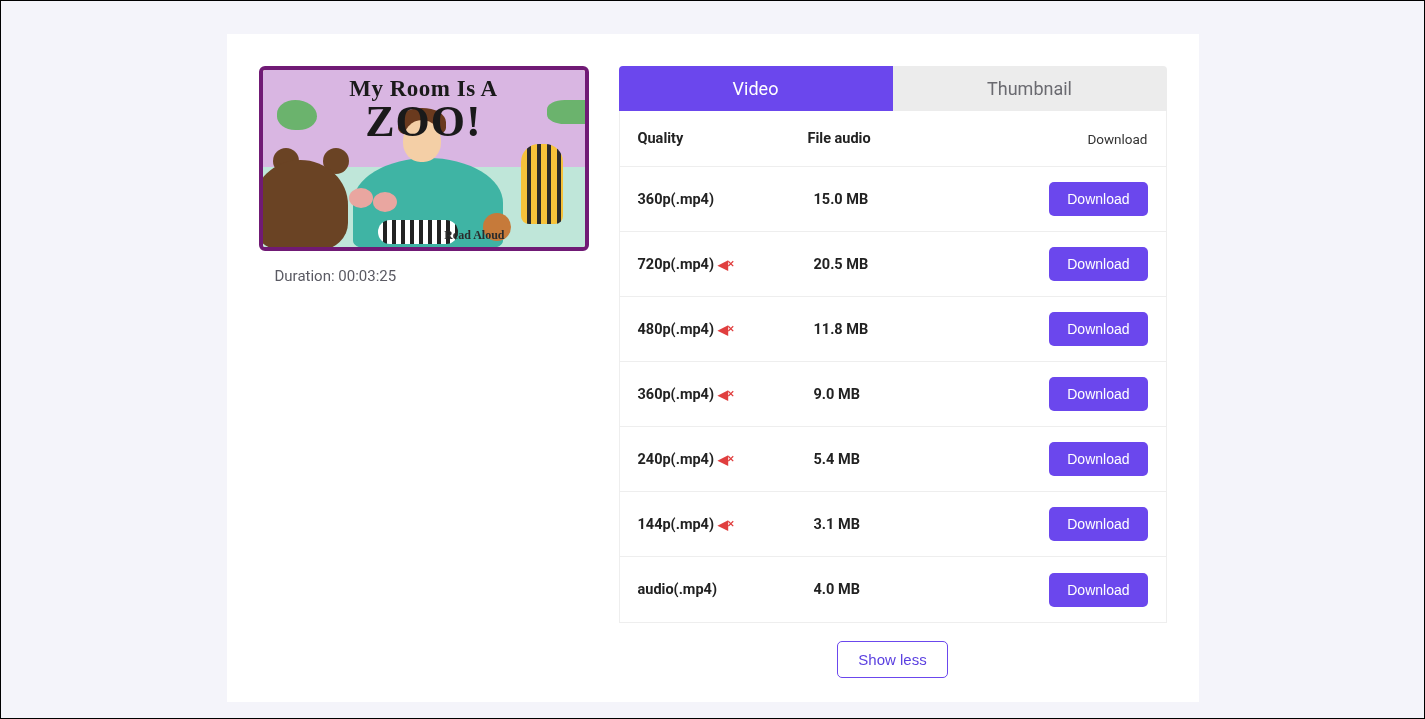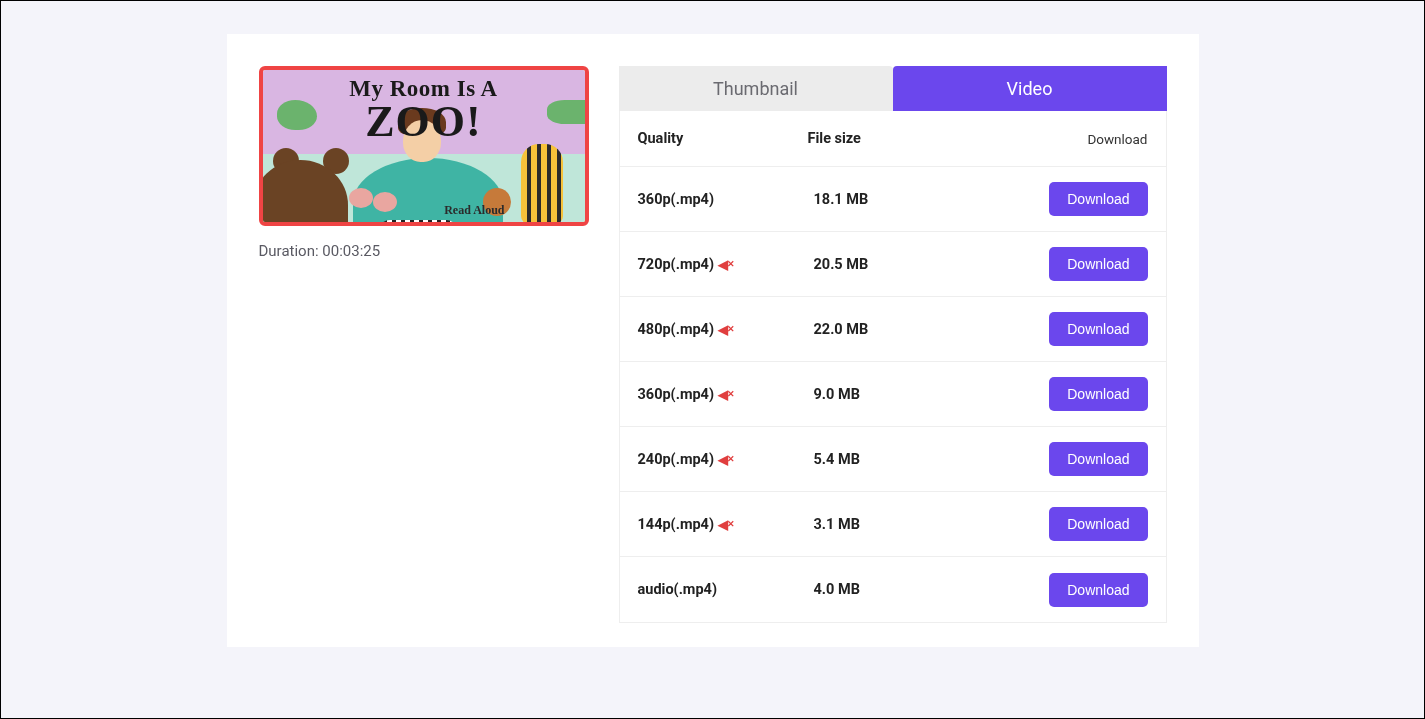--- a/index.html
+++ b/index.html
@@ -18,24 +18,24 @@
     padding: 32px 32px 24px;
     display: flex;
     gap: 30px;
   }
   .left-col {
     width: 330px;
     flex-shrink: 0;
   }
   .thumb {
     width: 330px;
-    height: 160px;
+    height: 185px;
     border-radius: 6px;
     background: #fff3ad;
-    border: 4px solid #ef4444;
+    border: 4px solid #701a75;
     position: relative;
     overflow: hidden;
   }
   .thumb-inner {
     position: absolute;
     inset: 0;
     background: linear-gradient(#d9b6e2 0 55%, #bfe6d9 55% 100%);
   }
   .thumb-title-line {
     position: absolute;
@@ -104,20 +104,21 @@
   .video-title {
     margin-top: 20px;
     font-size: 19px;
     color: #4a4a55;
     line-height: 1.4;
   }
   .duration {
     margin-top: 16px;
     font-size: 15px;
     color: #5a5a63;
+    margin-left: 16px;
   }
 
   .right-col { flex: 1; }
   .tabs { display: flex; }
   .tab {
     flex: 1;
     text-align: center;
     padding: 12px 0;
     font-size: 18px;
     cursor: pointer;
@@ -194,52 +195,52 @@
         <br>
         <span class="l2">ZOO!</span>
       </div>
       <div class="thumb-readaloud">Read Aloud</div>
     </div>
     <div class="duration">Duration: 00:03:25</div>
   </div>
 
   <div class="right-col">
     <div class="tabs">
+      <div class="tab active">Video</div>
       <div class="tab inactive">Thumbnail</div>
-      <div class="tab active">Video</div>
     </div>
 
     <div class="table">
       <div class="row header">
         <div class="c1">Quality</div>
-        <div class="c2">File size</div>
+        <div class="c2">File audio</div>
         <div class="c3">Download</div>
       </div>
       <div id="rows-container">
           <div class="row item">
             <div class="c1">
               <span>360p(.mp4)</span>
             </div>
-            <div class="c2">18.1 MB</div>
+            <div class="c2">15.0 MB</div>
             <div class="c3"><button class="dl-btn">Download</button></div>
           </div>
           <div class="row item">
             <div class="c1">
               <span>720p(.mp4)</span>
               <span class="mute-icon">◀<span class="x">✕</span></span>
             </div>
             <div class="c2">20.5 MB</div>
             <div class="c3"><button class="dl-btn">Download</button></div>
           </div>
           <div class="row item">
             <div class="c1">
               <span>480p(.mp4)</span>
               <span class="mute-icon">◀<span class="x">✕</span></span>
             </div>
-            <div class="c2">22.0 MB</div>
+            <div class="c2">11.8 MB</div>
             <div class="c3"><button class="dl-btn">Download</button></div>
           </div>
           <div class="row item">
             <div class="c1">
               <span>360p(.mp4)</span>
               <span class="mute-icon">◀<span class="x">✕</span></span>
             </div>
             <div class="c2">9.0 MB</div>
             <div class="c3"><button class="dl-btn">Download</button></div>
           </div>
@@ -262,14 +263,17 @@
           <div class="row item">
             <div class="c1">
               <span>audio(.mp4)</span>
             </div>
             <div class="c2">4.0 MB</div>
             <div class="c3"><button class="dl-btn">Download</button></div>
           </div>
         </div>
     </div>
 
+    <div class="show-less-wrap">
+      <button class="show-less">Show less</button>
+    </div>
   </div>
 </div>
 
 </body></html>

